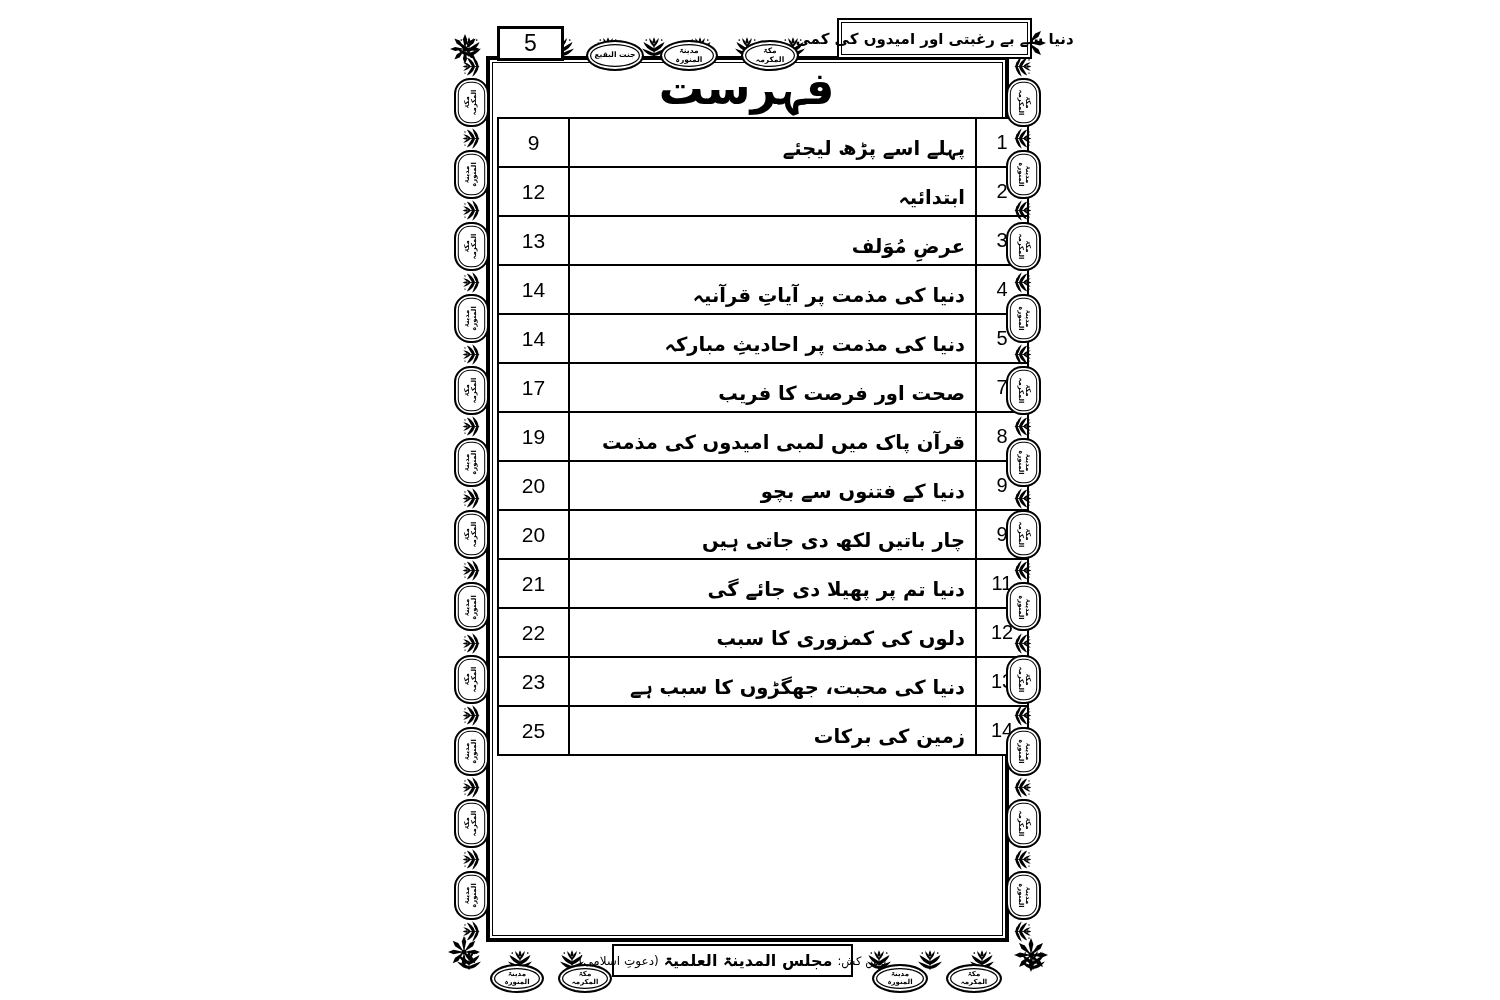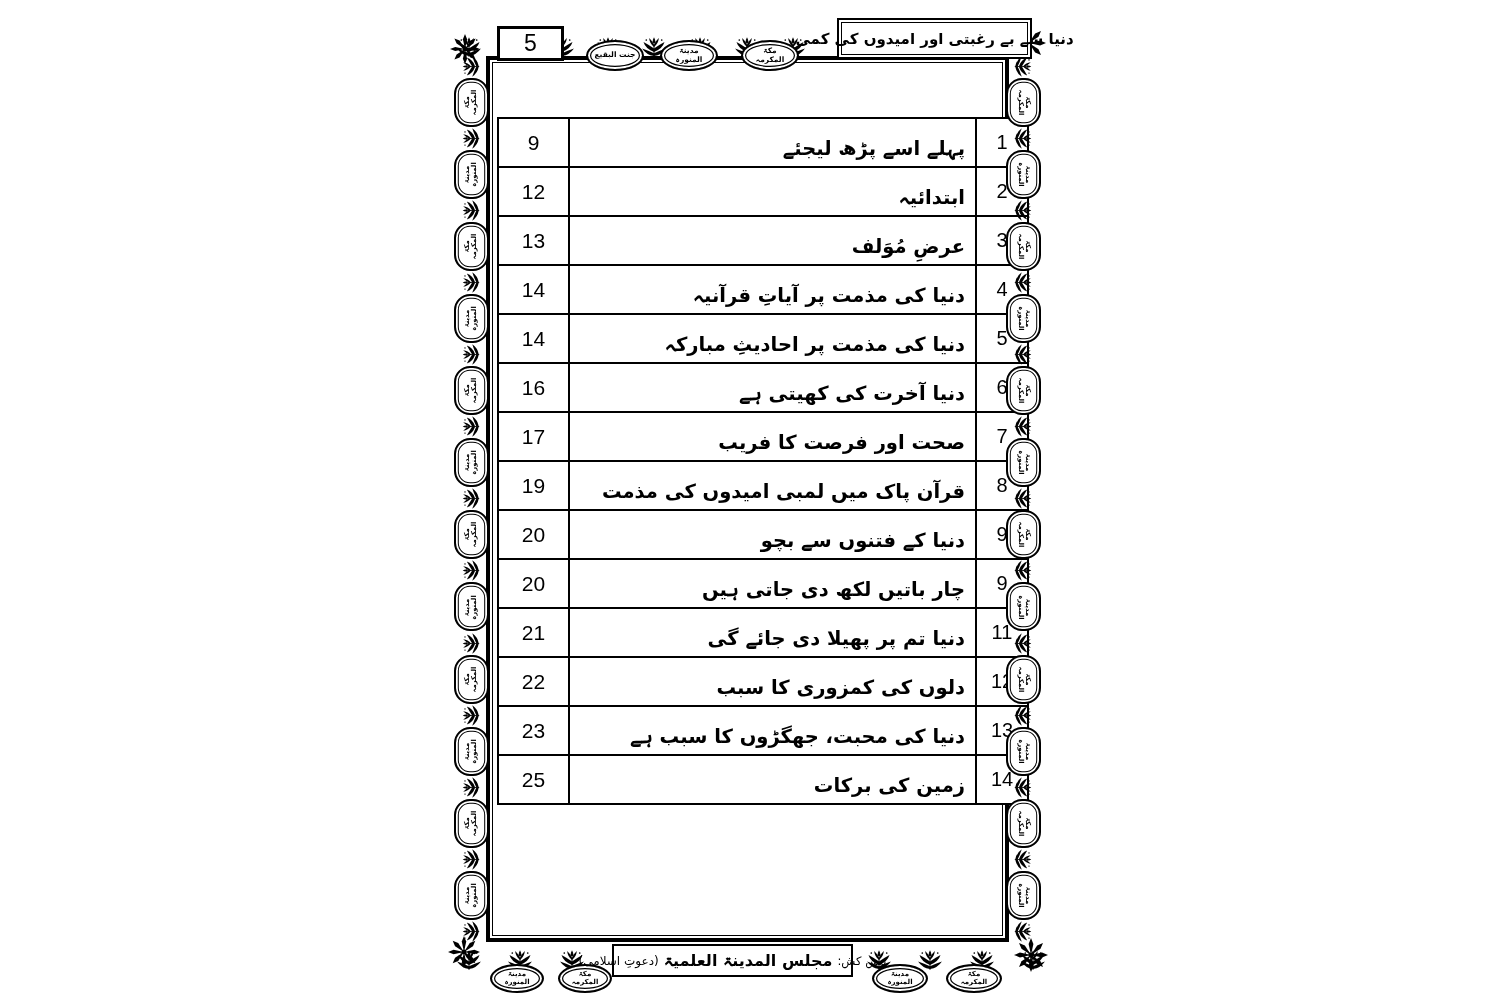--- a/index.html
+++ b/index.html
@@ -158,20 +158,21 @@
 
   <svg class="burst" style="left:1012px;top:26px;" viewBox="0 0 40 40" width="34" height="34">
       <use href="#burst8"></use>
     </svg>
   <svg class="burst" style="left:450px;top:34px;" viewBox="0 0 40 40" width="30" height="30">
       <use href="#burst8"></use>
     </svg>
 
   <div class="main-box"></div>
 
+  <div class="toc-title urdu">فہرست</div>
 
   <table class="toc">
     <tbody>
     <tr class="row">
       <td class="c-page">9</td>
       <td class="c-topic urdu">پہلے اسے پڑھ لیجئے</td>
       <td class="c-serial">1</td>
     </tr>
     <tr class="row">
       <td class="c-page">12</td>
@@ -185,25 +186,20 @@
     </tr>
     <tr class="row">
       <td class="c-page">14</td>
       <td class="c-topic urdu">دنیا کی مذمت پر آیاتِ قرآنیہ</td>
       <td class="c-serial">4</td>
     </tr>
     <tr class="row">
       <td class="c-page">14</td>
       <td class="c-topic urdu">دنیا کی مذمت پر احادیثِ مبارکہ</td>
       <td class="c-serial">5</td>
-    </tr>
-    <tr class="row">
-      <td class="c-page">16</td>
-      <td class="c-topic urdu">دنیا آخرت کی کھیتی ہے</td>
-      <td class="c-serial">6</td>
     </tr>
     <tr class="row">
       <td class="c-page">17</td>
       <td class="c-topic urdu">صحت اور فرصت کا فریب</td>
       <td class="c-serial">7</td>
     </tr>
     <tr class="row">
       <td class="c-page">19</td>
       <td class="c-topic urdu">قرآن پاک میں لمبی امیدوں کی مذمت</td>
       <td class="c-serial">8</td>

